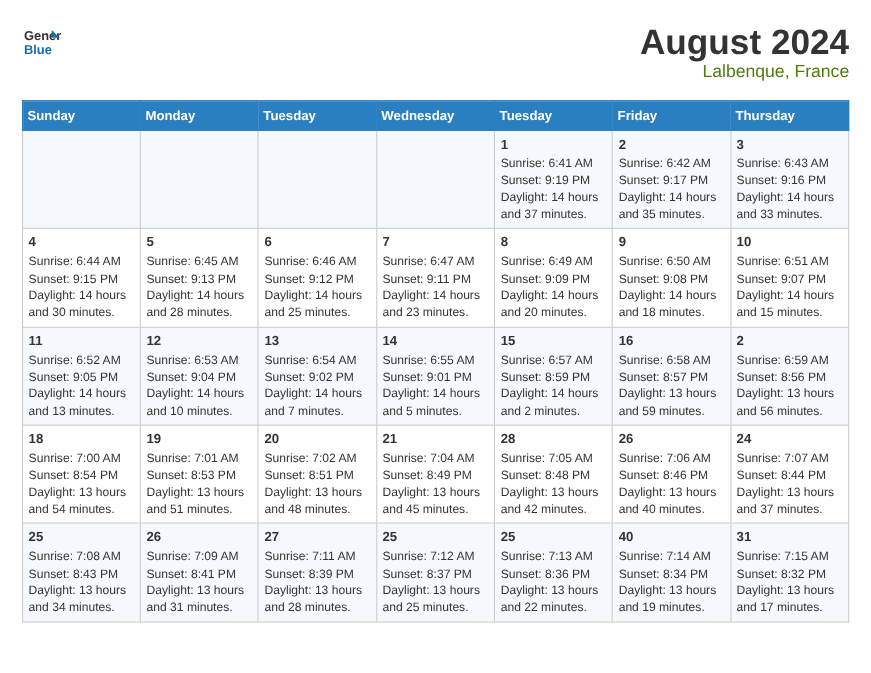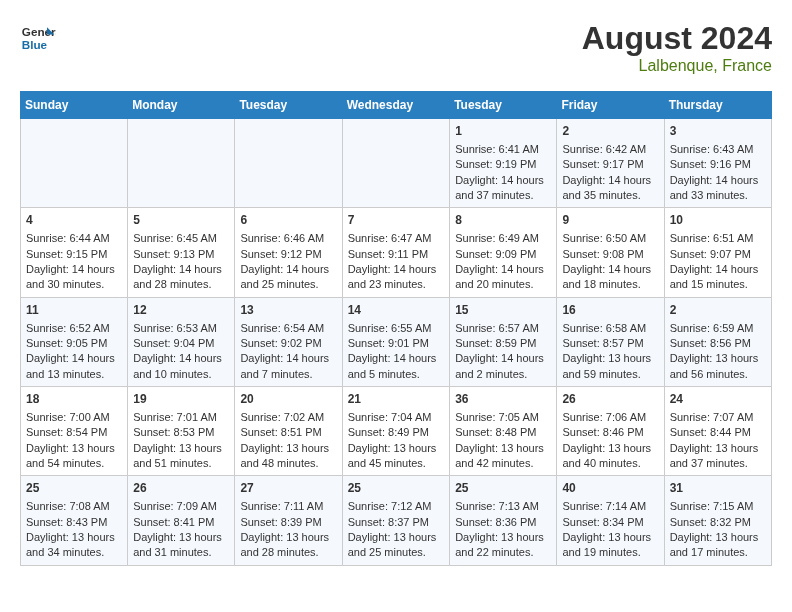--- a/index.html
+++ b/index.html
@@ -135,21 +135,21 @@
         <td><span class="day-num">14</span>Sunrise: 6:55 AM<br>Sunset: 9:01 PM<br>Daylight: 14 hours<br>and 5 minutes.</td>
         <td><span class="day-num">15</span>Sunrise: 6:57 AM<br>Sunset: 8:59 PM<br>Daylight: 14 hours<br>and 2 minutes.</td>
         <td><span class="day-num">16</span>Sunrise: 6:58 AM<br>Sunset: 8:57 PM<br>Daylight: 13 hours<br>and 59 minutes.</td>
         <td><span class="day-num">2</span>Sunrise: 6:59 AM<br>Sunset: 8:56 PM<br>Daylight: 13 hours<br>and 56 minutes.</td>
       </tr>
       <tr>
         <td><span class="day-num">18</span>Sunrise: 7:00 AM<br>Sunset: 8:54 PM<br>Daylight: 13 hours<br>and 54 minutes.</td>
         <td><span class="day-num">19</span>Sunrise: 7:01 AM<br>Sunset: 8:53 PM<br>Daylight: 13 hours<br>and 51 minutes.</td>
         <td><span class="day-num">20</span>Sunrise: 7:02 AM<br>Sunset: 8:51 PM<br>Daylight: 13 hours<br>and 48 minutes.</td>
         <td><span class="day-num">21</span>Sunrise: 7:04 AM<br>Sunset: 8:49 PM<br>Daylight: 13 hours<br>and 45 minutes.</td>
-        <td><span class="day-num">36</span>Sunrise: 7:05 AM<br>Sunset: 8:48 PM<br>Daylight: 13 hours<br>and 42 minutes.</td>
+        <td><span class="day-num">28</span>Sunrise: 7:05 AM<br>Sunset: 8:48 PM<br>Daylight: 13 hours<br>and 42 minutes.</td>
         <td><span class="day-num">26</span>Sunrise: 7:06 AM<br>Sunset: 8:46 PM<br>Daylight: 13 hours<br>and 40 minutes.</td>
         <td><span class="day-num">24</span>Sunrise: 7:07 AM<br>Sunset: 8:44 PM<br>Daylight: 13 hours<br>and 37 minutes.</td>
       </tr>
       <tr>
         <td><span class="day-num">25</span>Sunrise: 7:08 AM<br>Sunset: 8:43 PM<br>Daylight: 13 hours<br>and 34 minutes.</td>
         <td><span class="day-num">26</span>Sunrise: 7:09 AM<br>Sunset: 8:41 PM<br>Daylight: 13 hours<br>and 31 minutes.</td>
         <td><span class="day-num">27</span>Sunrise: 7:11 AM<br>Sunset: 8:39 PM<br>Daylight: 13 hours<br>and 28 minutes.</td>
         <td><span class="day-num">25</span>Sunrise: 7:12 AM<br>Sunset: 8:37 PM<br>Daylight: 13 hours<br>and 25 minutes.</td>
         <td><span class="day-num">25</span>Sunrise: 7:13 AM<br>Sunset: 8:36 PM<br>Daylight: 13 hours<br>and 22 minutes.</td>
         <td><span class="day-num">40</span>Sunrise: 7:14 AM<br>Sunset: 8:34 PM<br>Daylight: 13 hours<br>and 19 minutes.</td>

